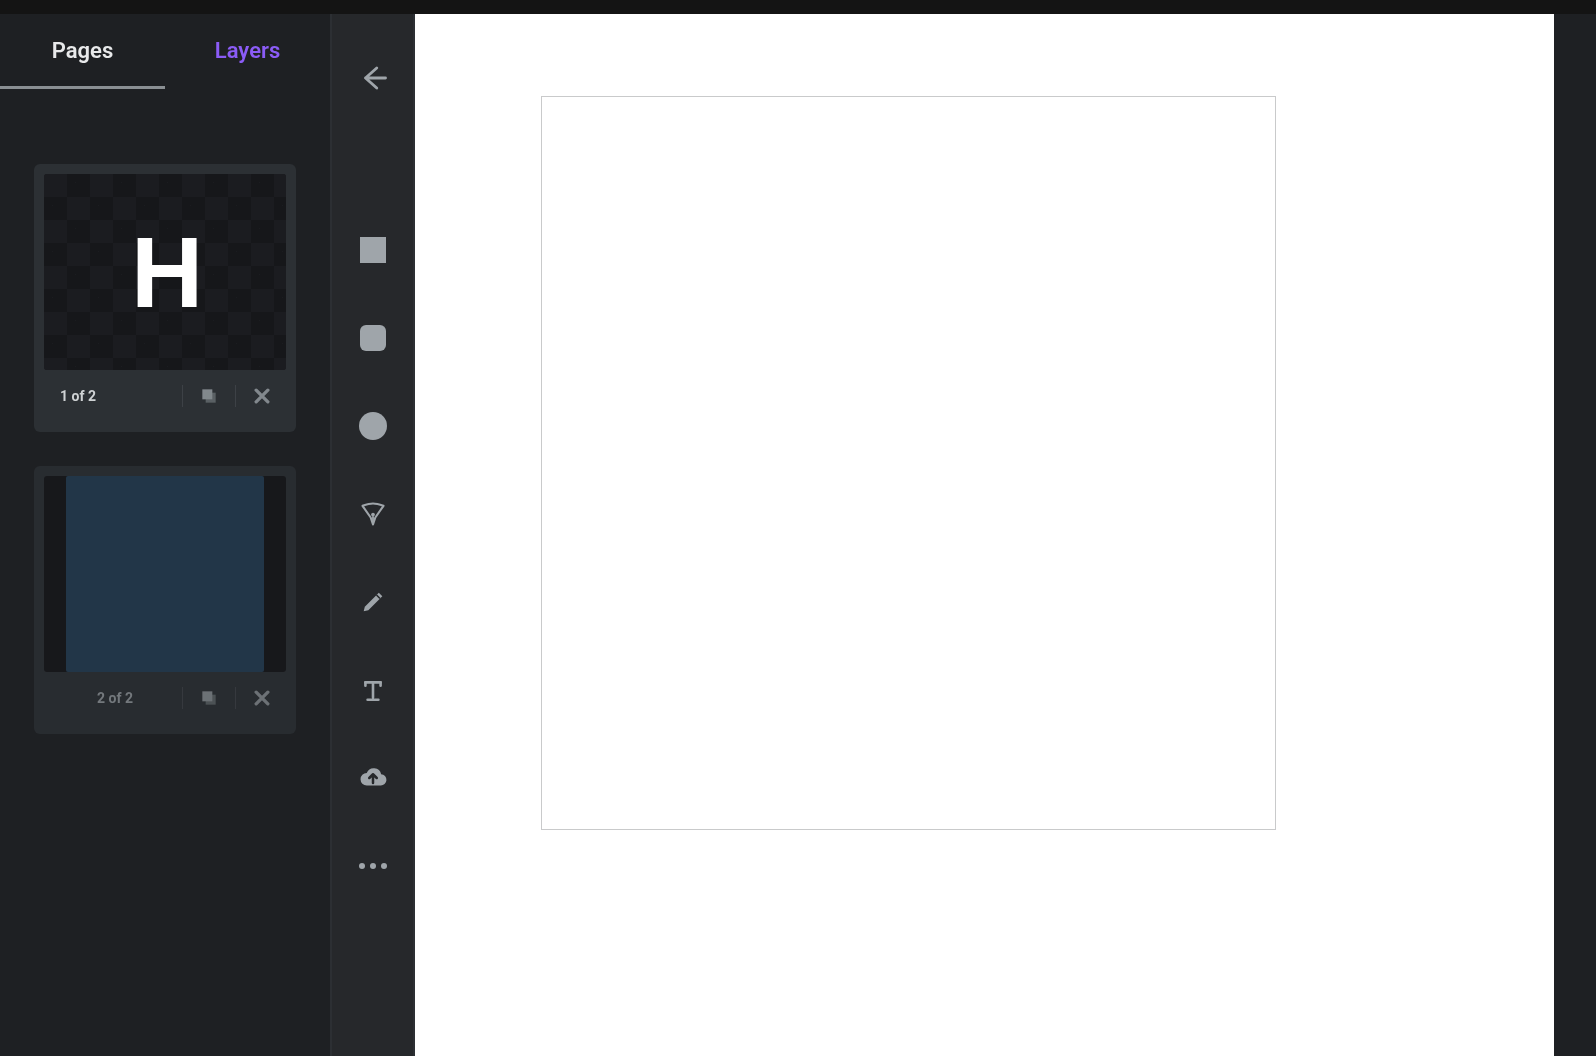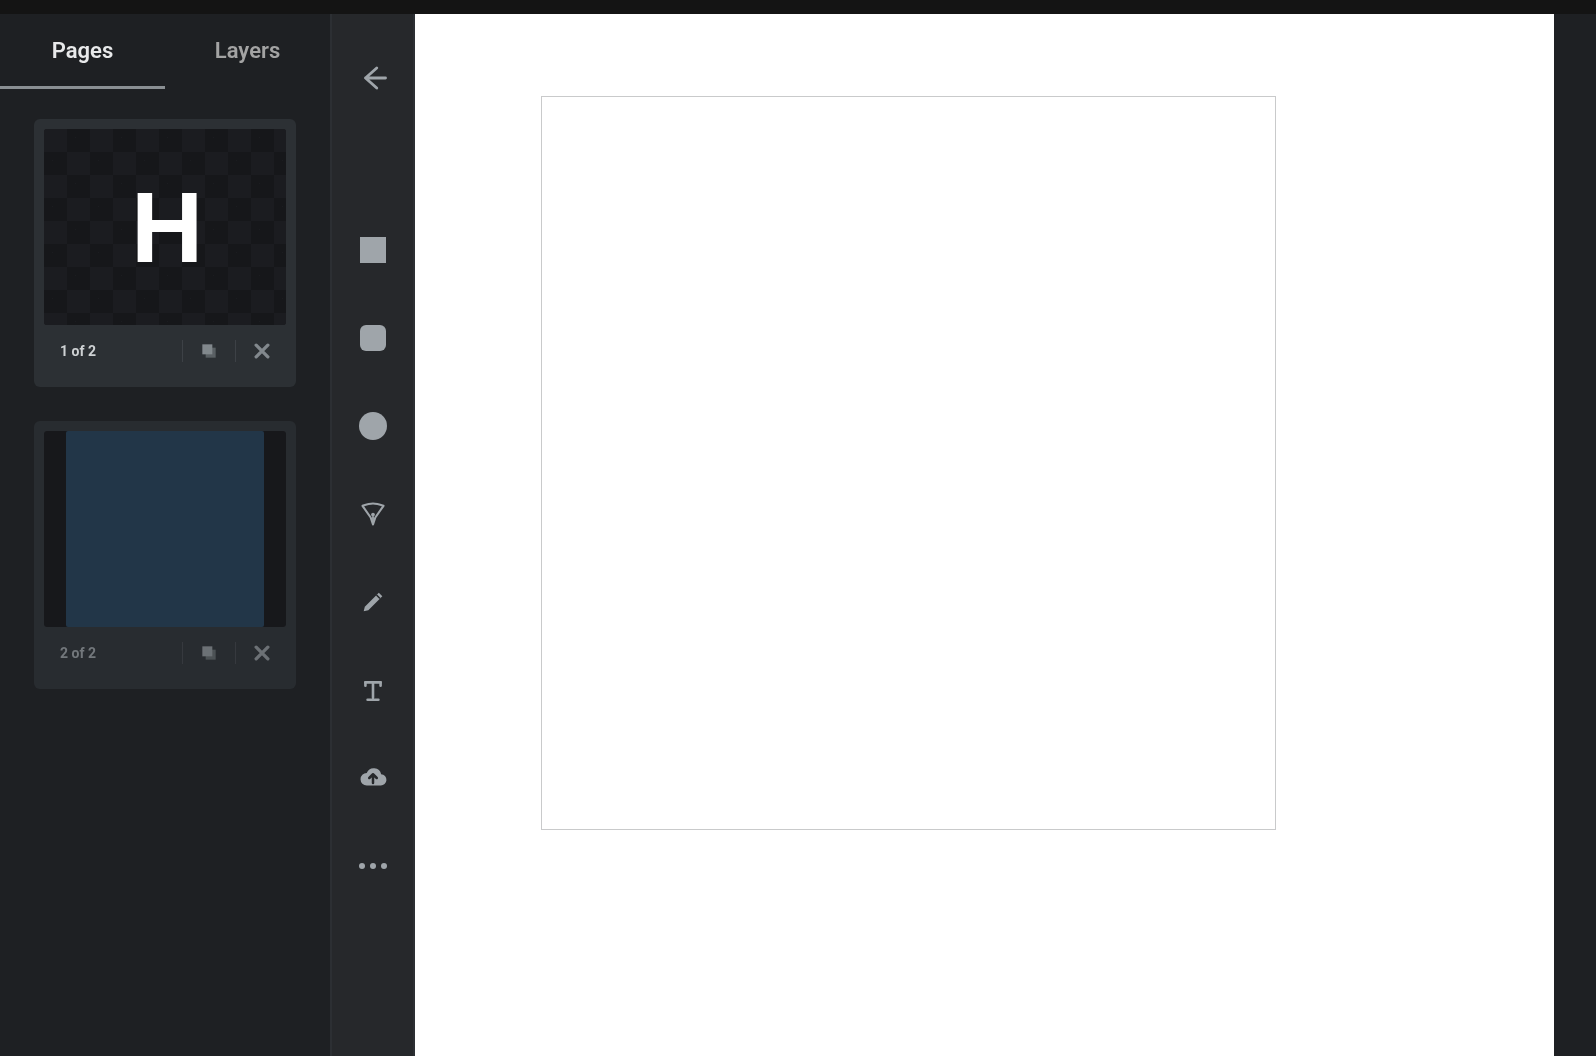--- a/index.html
+++ b/index.html
@@ -27,34 +27,35 @@
     min-height: 0;
   }
 
   
   .sidebar {
     width: 332px;
     background: #1e2023;
     border-right: 2px solid #2c2f33;
     display: flex;
     flex-direction: column;
+    gap: 45px;
   }
   .tabs {
     display: flex;
     height: 75px;
     align-items: stretch;
   }
   .tab {
     flex: 1;
     display: flex;
     align-items: center;
     justify-content: center;
     font-size: 22px;
     font-weight: 600;
-    color: #a3a3a3;
+    color: #8b5cf6;
     cursor: pointer;
     border-bottom: 3px solid transparent;
   }
   .tab.active {
     color: #e8e9ea;
     border-bottom: 3px solid #8a8f93;
   }
 
   .pages-list {
     padding: 30px 34px 0 34px;
@@ -120,21 +121,21 @@
     align-items: center;
     height: 52px;
     padding: 0 10px 0 16px;
   }
   .page-card .page-label {
     font-size: 14px;
     font-weight: 700;
     color: #cfd2d4;
     flex: 1;
   }
-  .page-card.dim .page-label { color: #8b9196; }
+  .page-card.dim .page-label { color: #8b9196; text-align: center; }
   .vline {
     width: 1px;
     height: 22px;
     background: #3d4146;
     margin: 0 12px;
   }
   .icon-btn {
     width: 28px;
     height: 28px;
     display: flex;

